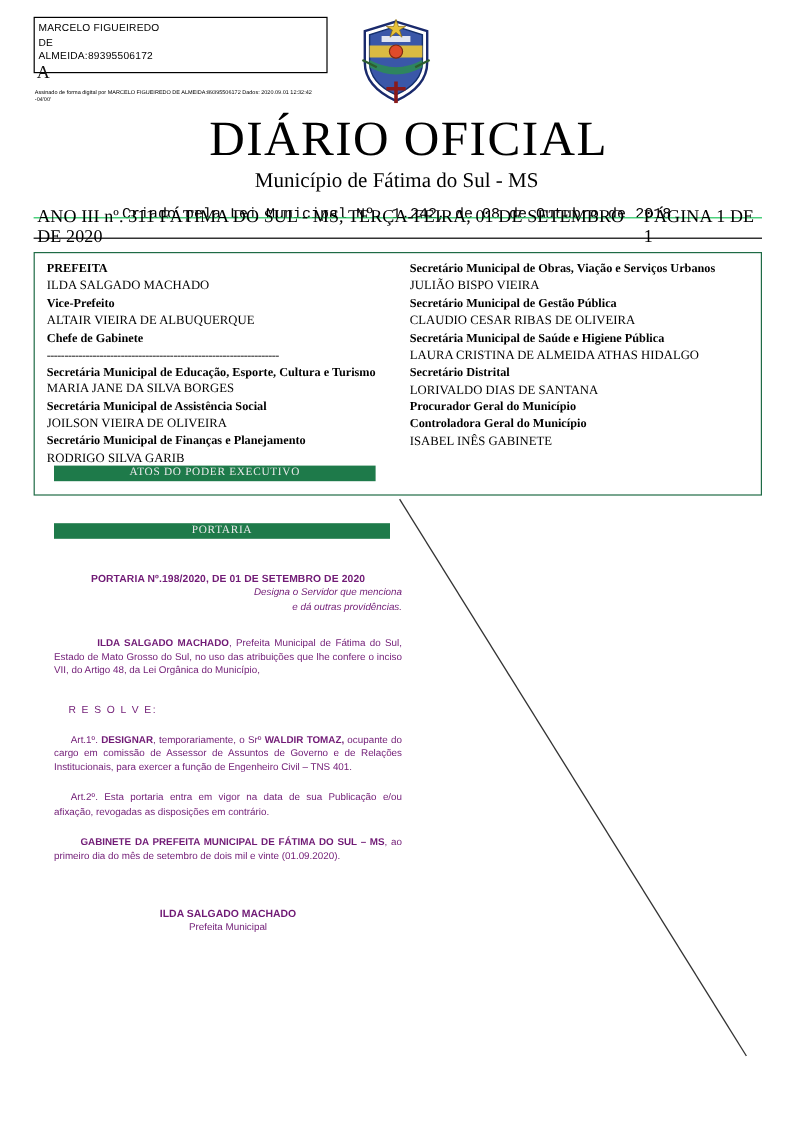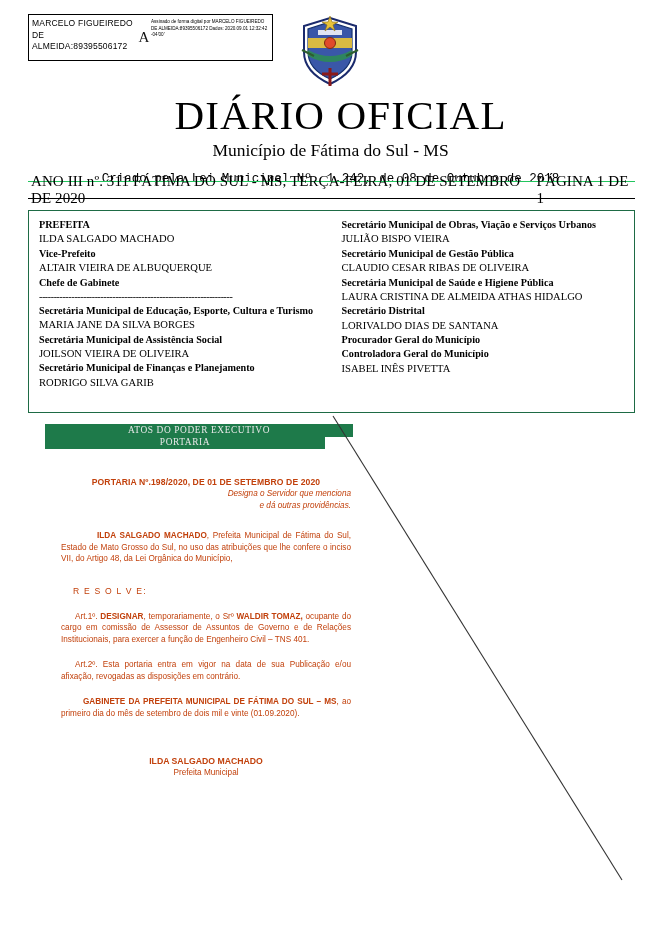--- a/index.html
+++ b/index.html
@@ -25,21 +25,21 @@
   
   .sig-stamp {
     position: absolute;
     left: 28px;
     top: 14px;
     width: 245px;
     height: 47px;
     border: 1px solid #000;
     box-sizing: border-box;
     display: flex;
-    flex-direction: row;
+    flex-direction: column;
     align-items: stretch;
   }
   .sig-left {
     width: 108px;
     font-family: "Liberation Sans", sans-serif;
     font-size: 8.5px;
     line-height: 11.5px;
     padding: 3px 2px 0 3px;
     box-sizing: border-box;
     letter-spacing: 0.2px;
@@ -164,37 +164,37 @@
     color: #e9e9e9;
     font-family: "Liberation Serif", serif;
     font-size: 9.4px;
     letter-spacing: 0.6px;
     text-align: center;
     line-height: 13px;
     height: 13px;
   }
   #bar-atos {
     left: 45px;
-    top: 424px;
-    width: 308px;
+    top: 388px;
+    width: 268px;
   }
   #bar-portaria {
     left: 45px;
     top: 436px;
     width: 280px;
   }
 
   
   .body-col {
     position: absolute;
-    left: 61px;
+    left: 45px;
     top: 470px;
     width: 290px;
     font-family: "Liberation Sans", sans-serif;
-    color: #c2410c;
+    color: #701a75;
   }
   .p-title {
     font-size: 8.6px;
     font-weight: bold;
     line-height: 12px;
     text-align: center;
     letter-spacing: 0.1px;
     margin-top: 6px;
   }
   .p-italic {
@@ -303,21 +303,21 @@
       <div class="role">Secretário Municipal de Obras, Viação e Serviços Urbanos</div>
       <div class="person">JULIÃO BISPO VIEIRA</div>
       <div class="role">Secretário Municipal de Gestão Pública</div>
       <div class="person">CLAUDIO CESAR RIBAS DE OLIVEIRA</div>
       <div class="role">Secretária Municipal de Saúde e Higiene Pública</div>
       <div class="person">LAURA CRISTINA DE ALMEIDA  ATHAS HIDALGO</div>
       <div class="role">Secretário Distrital</div>
       <div class="person">LORIVALDO DIAS DE SANTANA</div>
       <div class="role">Procurador Geral do Município</div>
       <div class="role">Controladora Geral do Município</div>
-      <div class="person">ISABEL INÊS PIVETTA</div>
+      <div class="person">ISABEL INÊS GABINETE</div>
     </div>
   </div>
 
   <div class="greenbar" id="bar-atos">ATOS DO PODER EXECUTIVO</div>
   <div class="greenbar" id="bar-portaria">PORTARIA</div>
 
   <div class="body-col">
     <div class="p-title">PORTARIA Nº.198/2020, DE 01 DE SETEMBRO DE 2020</div>
 
     <div class="p-italic">

